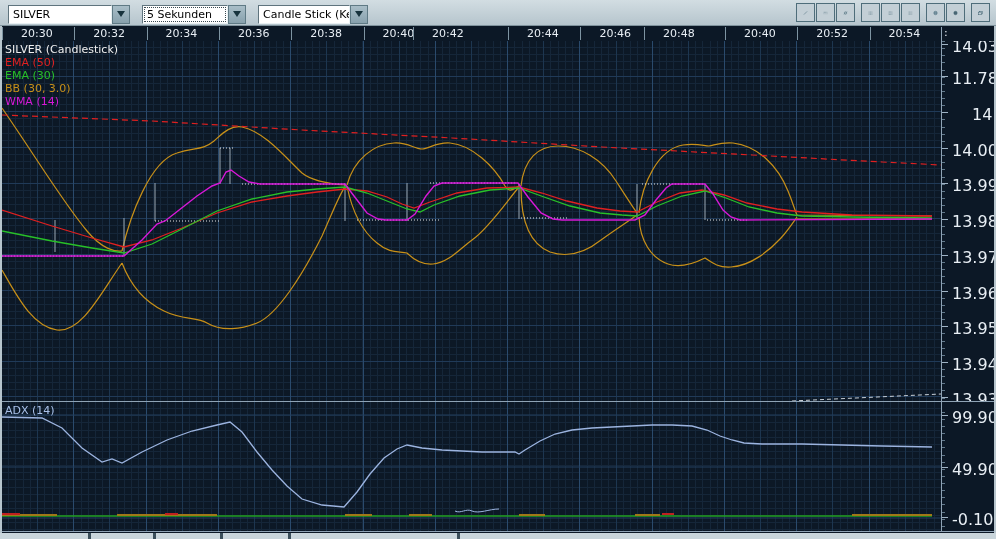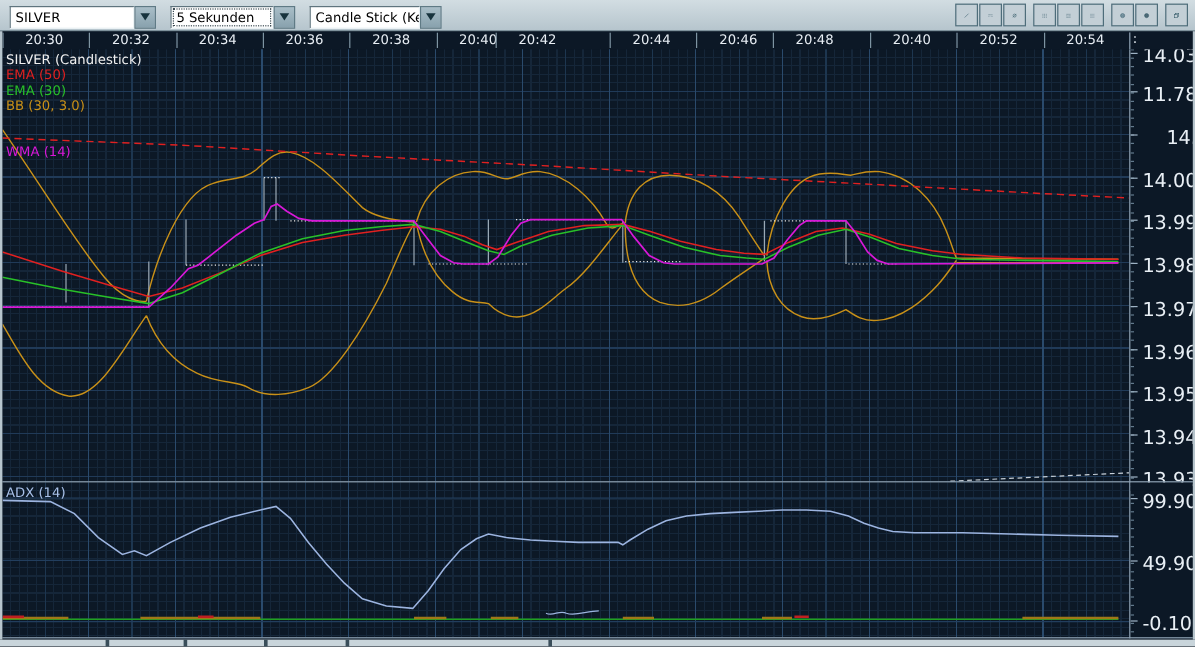--- a/index.html
+++ b/index.html
@@ -183,21 +183,21 @@
         <path d="M0,475 H930" fill="none" stroke="#20a020" stroke-width="1.3"></path>
         <path d="M0,474 H55 M115,474 H215 M343,474 H370 M407,474 H430 M517,474 H543 M633,474 H658 M850,474 H930" fill="none" stroke="#a07818" stroke-width="2"></path>
         <path d="M0,473 H18 M163,473 H176 M660,473 H672" fill="none" stroke="#c02020" stroke-width="2"></path>
         <path d="M453,470 C459,473 464,467 470,470 C477,473 487,468 497,468" fill="none" stroke="#9cb4e0" stroke-width="1"></path>
       </svg>
     <div class="legend">
         <div class="lgi" style="color: rgb(240, 240, 240);">SILVER (Candlestick)</div>
         <div class="lgi" style="color: rgb(224, 32, 32);">EMA (50)</div>
         <div class="lgi" style="color: rgb(40, 192, 40);">EMA (30)</div>
         <div class="lgi" style="color: rgb(200, 144, 24);">BB (30, 3.0)</div>
-        <div class="lgi" style="color: rgb(216, 24, 216); margin-top: 25px;">WMA (14)</div>
+        <div class="lgi" style="color: rgb(216, 24, 216);">WMA (14)</div>
       </div>
     <div class="adxlbl" style="color: rgb(168, 192, 232);">ADX (14)</div>
   </div>
 
   <div class="axispane">
       <div class="tick" style="top: 0px; width: 3px;"></div>
       <div class="tick" style="top: 7.1px; width: 3px;"></div>
       <div class="tick" style="top: 14.3px; width: 3px;"></div>
       <div class="tick" style="top: 21.4px; width: 3px;"></div>
       <div class="tick" style="top: 28.5px; width: 3px;"></div>

